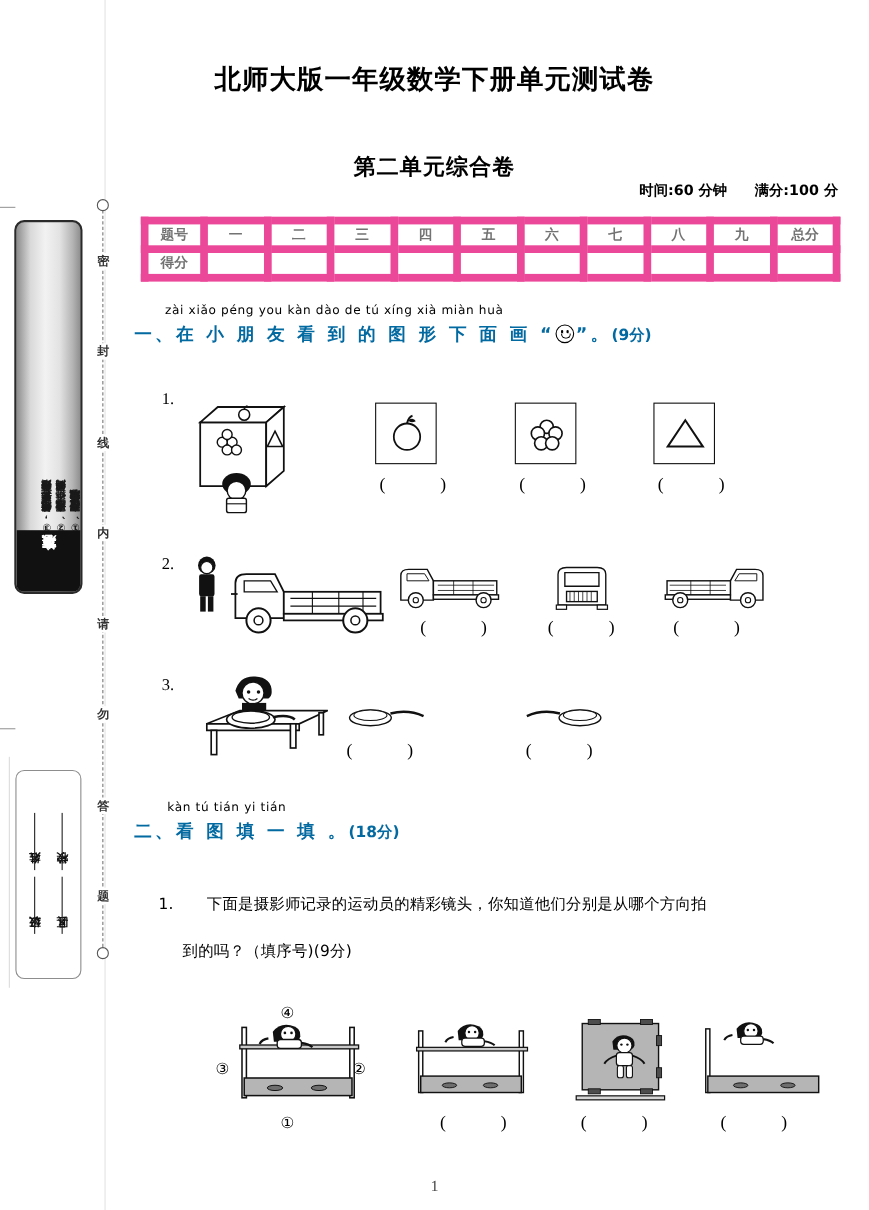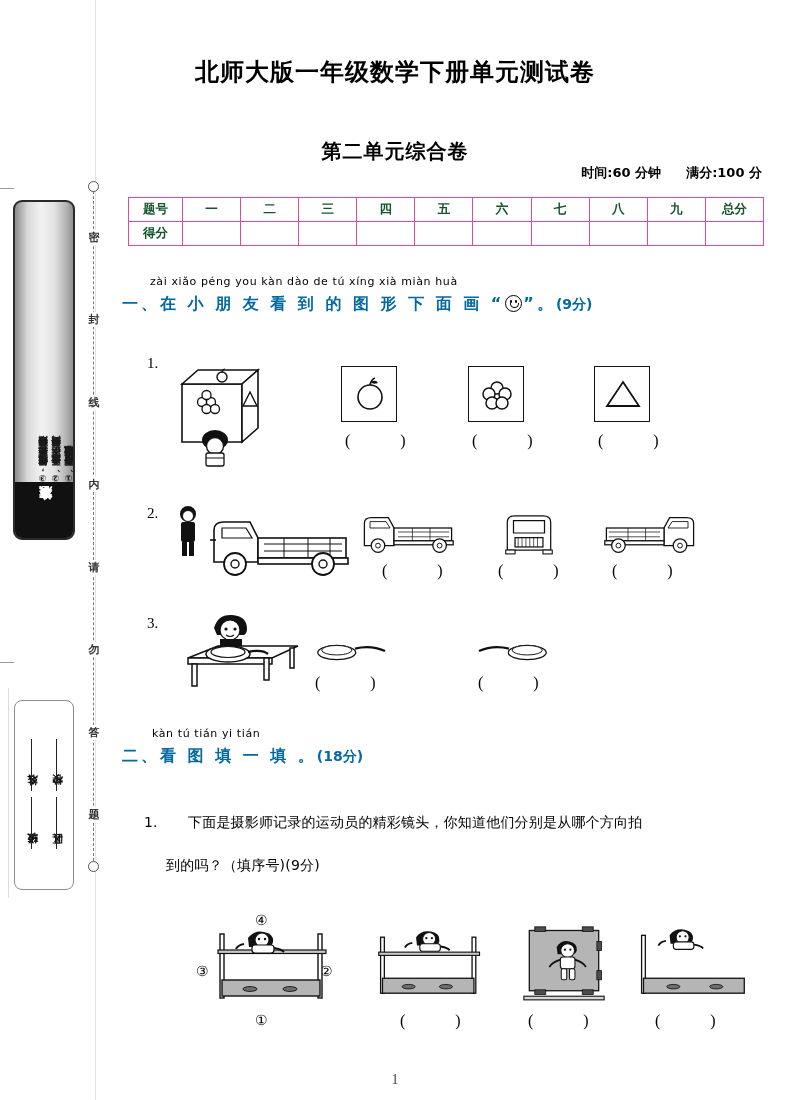--- a/index.html
+++ b/index.html
@@ -96,22 +96,22 @@
     font-family:"DejaVu Sans", sans-serif; font-weight:700; font-size:13px; color:#000;
   }
   .meta-line .gap { display:inline-block; width:16px; }
 
   
   table.score {
     position:absolute; left:128px; top:197px; width:636px;
     border-collapse:collapse; table-layout:fixed;
   }
   table.score td {
-    border:1px solid #ec4899; height:24px; text-align:center; vertical-align:middle;
-    font-family:"DejaVu Sans", sans-serif; font-size:12.5px; font-weight:700; color:#14532d;
+    border:7px solid #ec4899; height:24px; text-align:center; vertical-align:middle;
+    font-family:"DejaVu Sans", sans-serif; font-size:12.5px; font-weight:700; color:#737373;
   }
   table.score td.lbl { width:54px; }
 
   
   .sec { position:absolute; }
   .pinyin {
     font-family:"DejaVu Sans", sans-serif; font-size:11px; color:#000;
     letter-spacing:0.6px; white-space:nowrap;
   }
   .sec-title {

